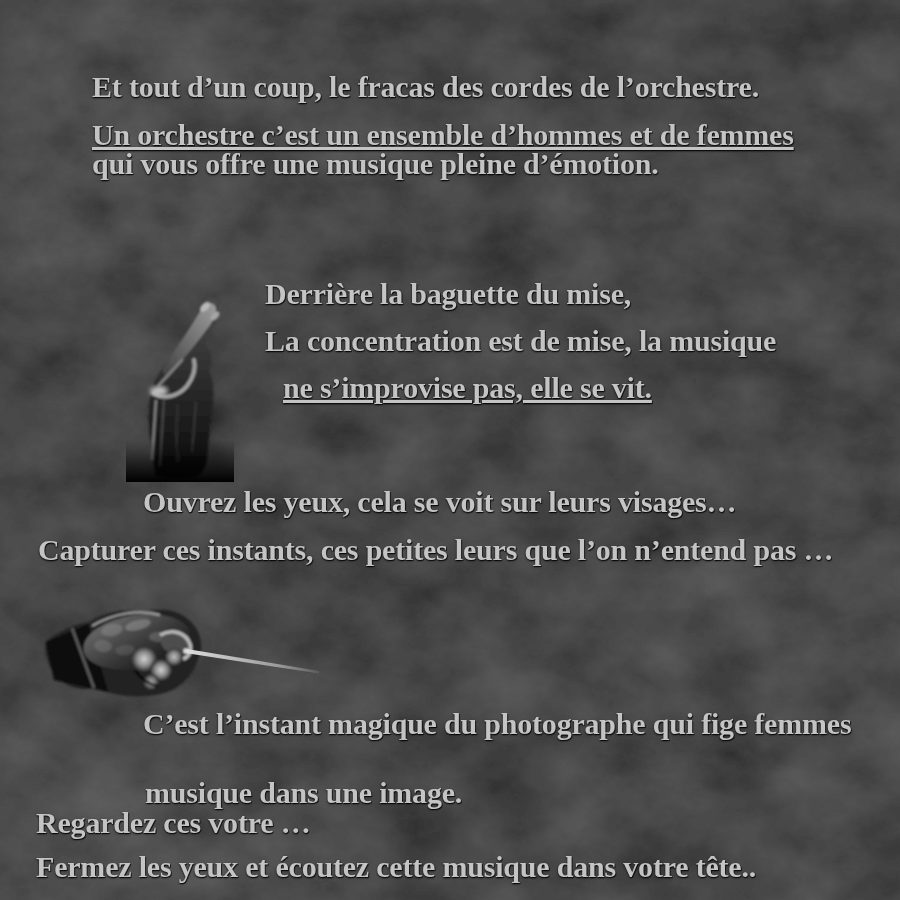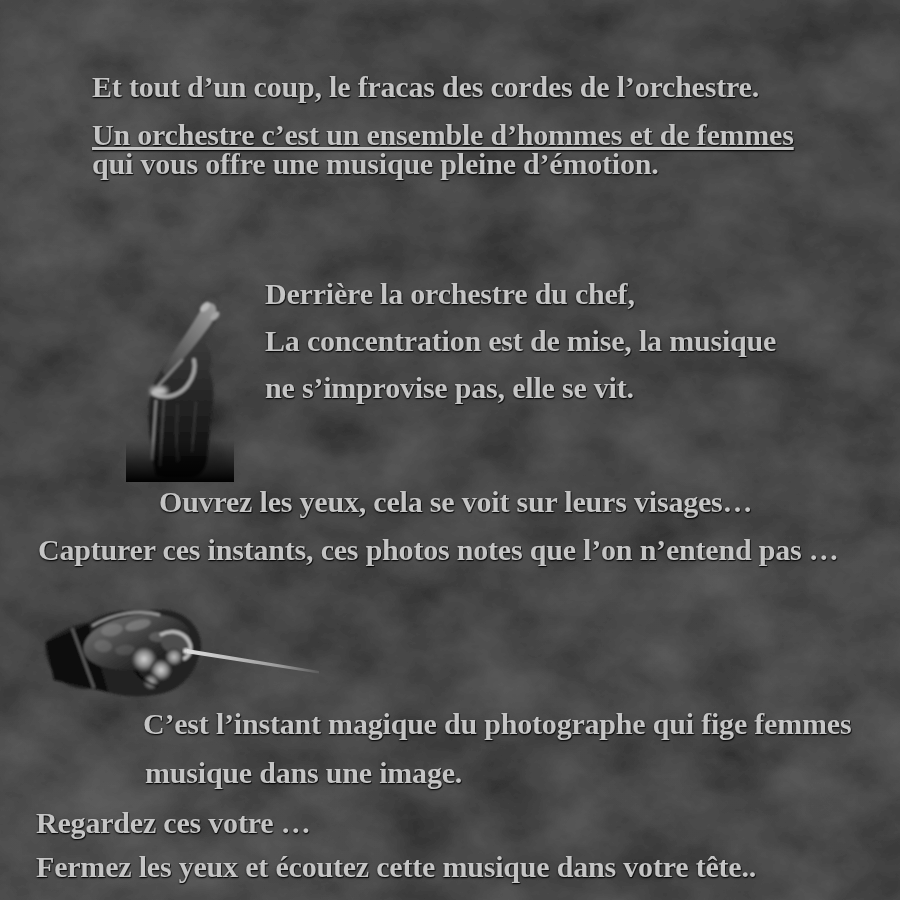--- a/index.html
+++ b/index.html
@@ -25,25 +25,25 @@
     color: #c4c4c4;
     text-shadow: 0 1px 2px rgba(0,0,0,0.9), 1px 1px 0 rgba(0,0,0,0.55);
     letter-spacing: -0.2px;
   }
   .l1  { left: 92px;  top: 24px;  }
   .l2  { left: 92px;  top: 72px;  }
   .l3  { left: 92px;  top: 120px; text-decoration: underline; }
   .l4  { left: 92px;  top: 149px; }
   .l5  { left: 265px; top: 279px; }
   .l6  { left: 265px; top: 326px; }
-  .l7  { left: 265px; top: 373px; }
-  .l8  { left: 143px; top: 487px; margin-left: 16px; }
+  .l7  { left: 283px; top: 373px; text-decoration: underline; }
+  .l8  { left: 143px; top: 487px; }
   .l9  { left: 38px;  top: 535px; }
   .l10 { left: 143px; top: 709px; }
-  .l11 { left: 145px; top: 758px; }
+  .l11 { left: 145px; top: 778px; }
   .l12 { left: 36px;  top: 808px; }
   .l13 { left: 36px;  top: 852px; font-family: Liberation Serif, serif; }
 </style>
 </head>
 <body>
 
 <div class="canvas">
 
   <svg class="bg-texture" width="900" height="900" viewBox="0 0 900 900" aria-hidden="true">
     <defs>
@@ -150,23 +150,23 @@
       <circle cx="111" cy="82" r="8" fill="url(#gKn)" opacity="0.8"></circle>
       <path d="M95,70 C100,78 108,84 118,86" stroke="#050505" stroke-width="3" opacity="0.7" fill="none"></path>
     </g>
     <polygon points="147,49 279,71 279,73.6 147,53.2" fill="url(#gBat)" filter="url(#bhB05)"></polygon>
     <circle cx="146" cy="51" r="3" fill="#dcdcdc" filter="url(#bhB1)"></circle>
   </svg>
 
   <div class="poem-line l2">Et tout d’un coup, le fracas des cordes de l’orchestre.</div>
   <div class="poem-line l3">Un orchestre c’est un ensemble d’hommes et de femmes</div>
   <div class="poem-line l4">qui vous offre une musique pleine d’émotion.</div>
-  <div class="poem-line l5">Derrière la orchestre du chef,</div>
+  <div class="poem-line l5">Derrière la baguette du mise,</div>
   <div class="poem-line l6">La concentration est de mise, la musique</div>
   <div class="poem-line l7">ne s’improvise pas, elle se vit.</div>
   <div class="poem-line l8">Ouvrez les yeux, cela se voit sur leurs visages…</div>
-  <div class="poem-line l9">Capturer ces instants, ces photos notes que l’on n’entend pas …</div>
+  <div class="poem-line l9">Capturer ces instants, ces petites leurs que l’on n’entend pas …</div>
   <div class="poem-line l10">C’est l’instant magique du photographe qui fige femmes</div>
   <div class="poem-line l11">musique dans une image.</div>
   <div class="poem-line l12">Regardez ces votre …</div>
   <div class="poem-line l13">Fermez les yeux et écoutez cette musique dans votre tête..</div>
 
 </div>
 
 </body></html>

